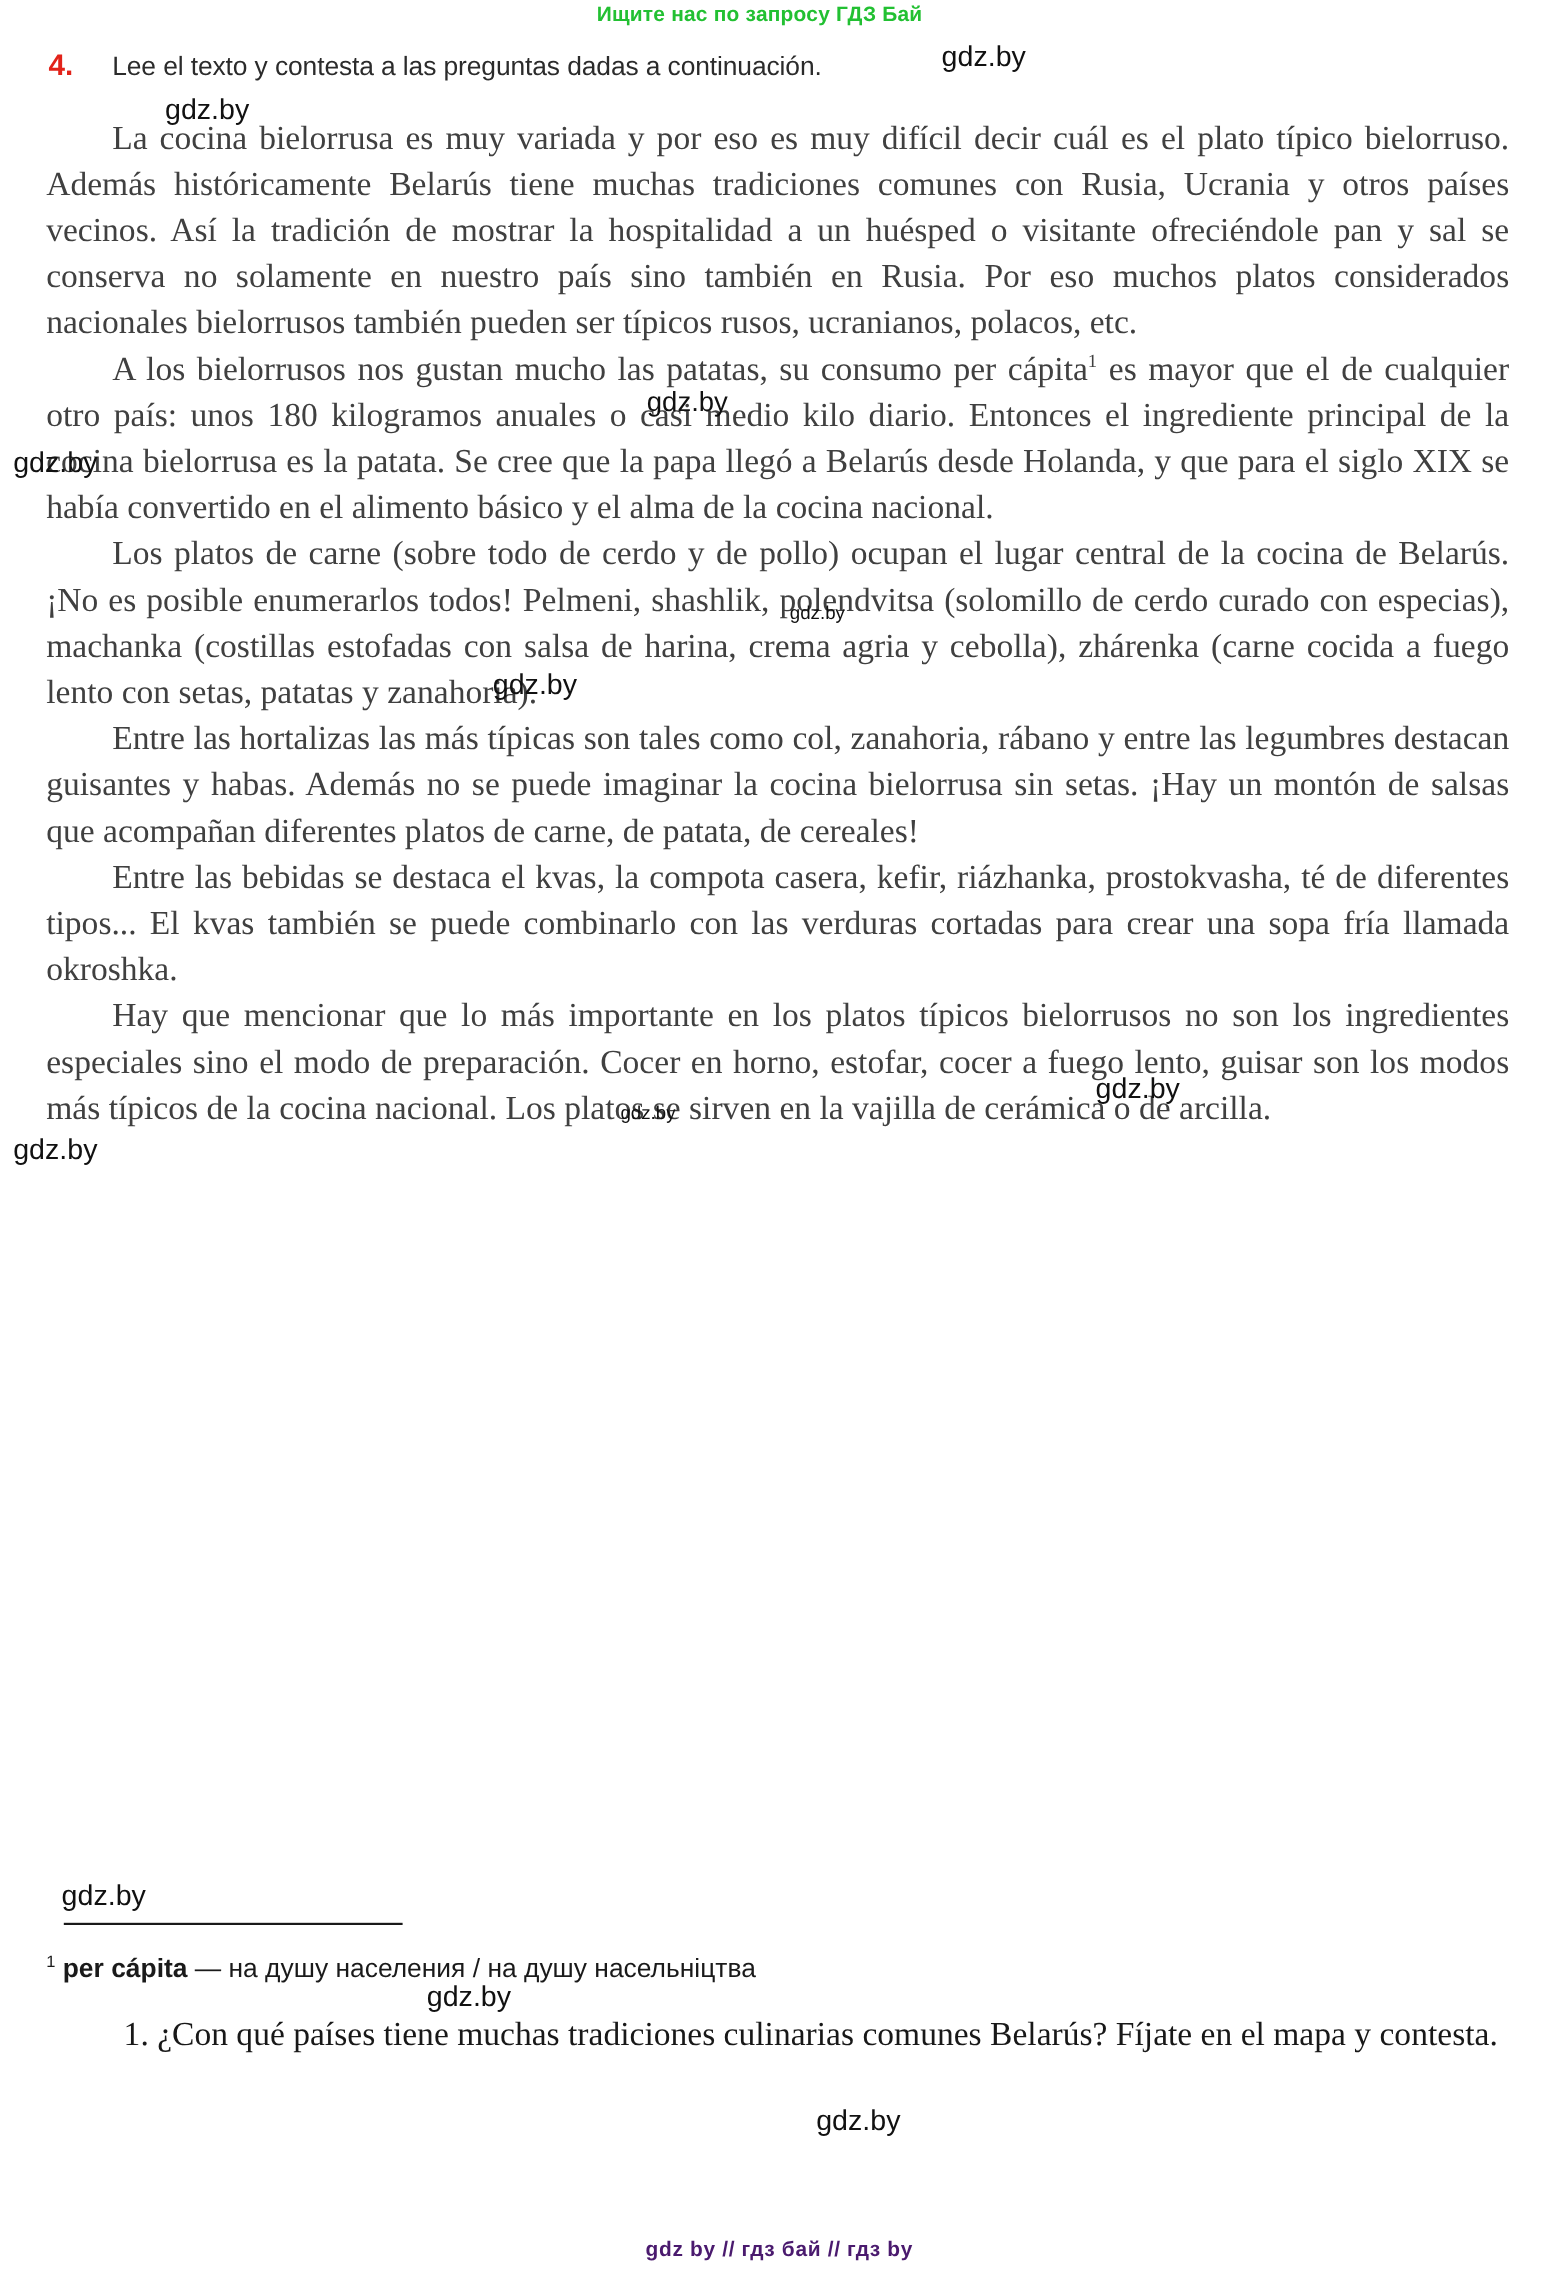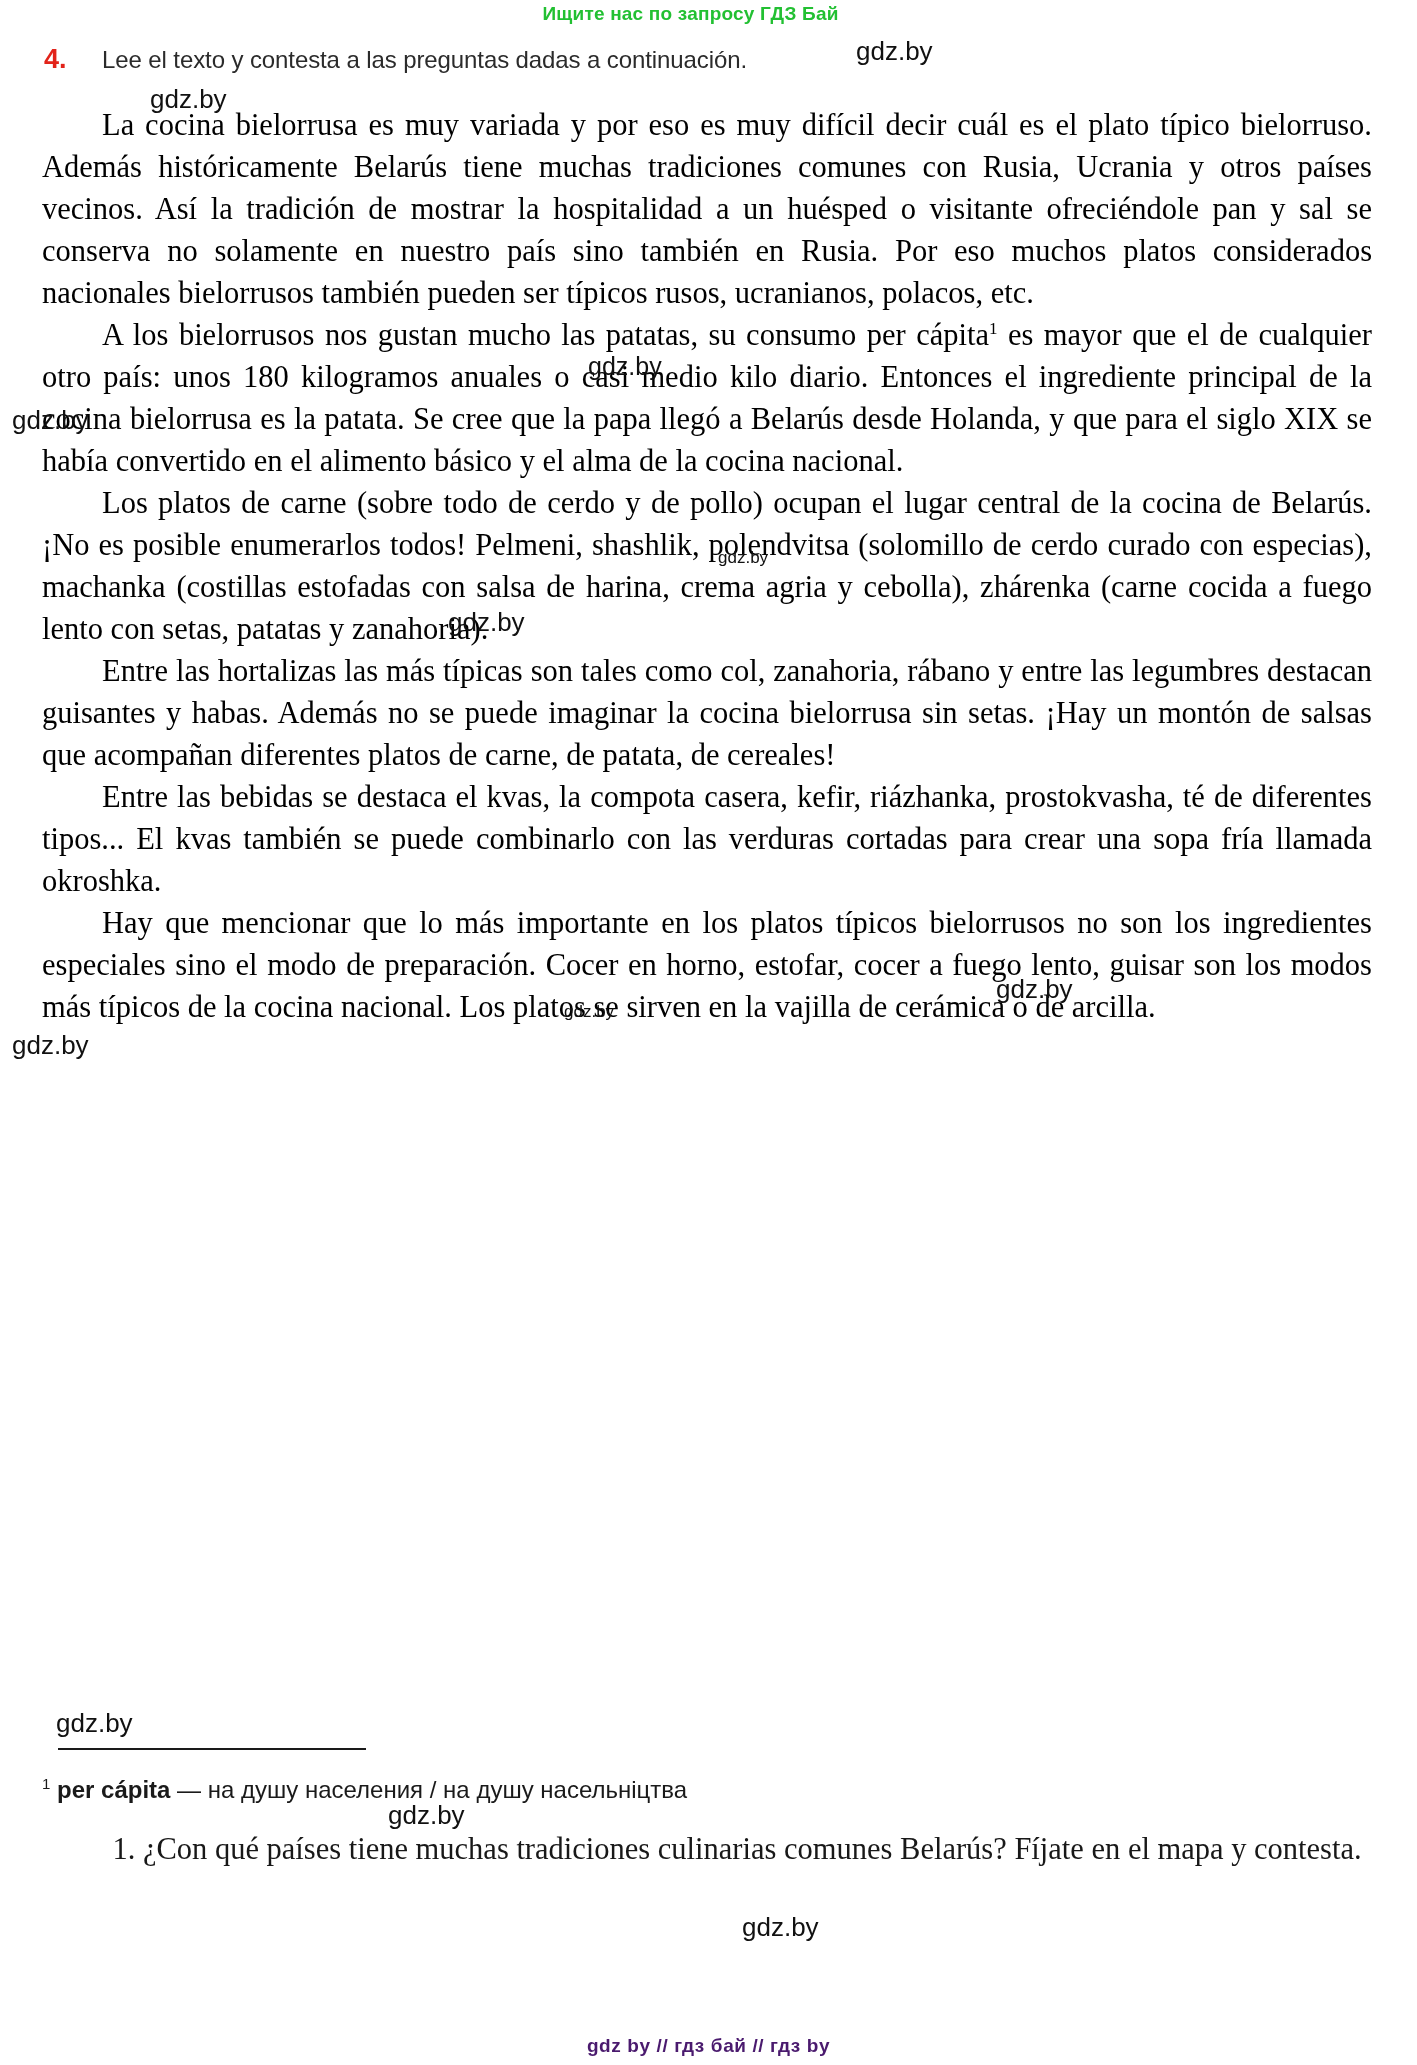--- a/index.html
+++ b/index.html
@@ -58,21 +58,21 @@
   
   .reading {
     position: absolute;
     top: 104px;
     left: 42px;
     width: 1330px;
     font-size: 30.5px;
     line-height: 42px;
     text-align: justify;
     text-justify: inter-word;
-    color: #000000;
+    color: #404040;
   }
   .reading p {
     margin: 0;
     text-indent: 60px;
   }
   sup.fn {
     font-size: 17px;
     vertical-align: super;
     line-height: 0;
   }

